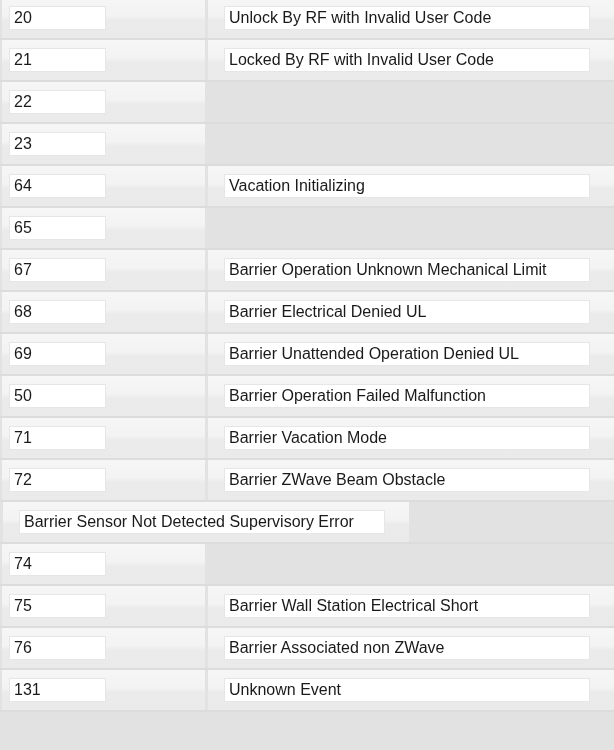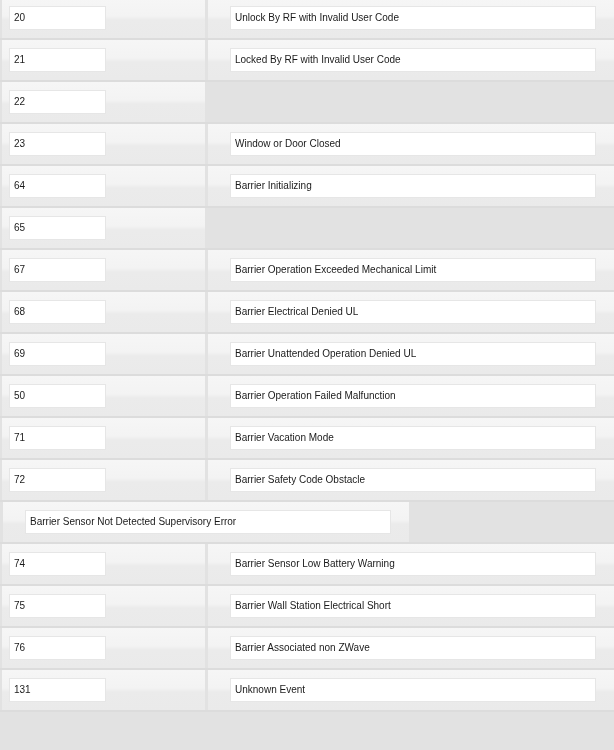--- a/index.html
+++ b/index.html
@@ -37,33 +37,33 @@
       margin-left: 3px;
     }
     .field {
       position: absolute;
       top: 8px;
       height: 24px;
       box-sizing: border-box;
       background: #ffffff;
       border: 1px solid #e6e6e6;
       font-family: "Liberation Sans", sans-serif;
-      font-size: 10px;
+      font-size: 16px;
       color: #1a1a1a;
       line-height: 22px;
       padding: 0 4px;
       white-space: nowrap;
       overflow: hidden;
     }
     .field-code {
       left: 7px;
       width: 97px;
     }
     .field-name {
-      left: 22px;
+      left: 16px;
       width: 366px;
     }
   </style>
 </head>
 <body>
 
 <div class="table">
   <div class="row">
     <div class="cell cell-code">
         <div class="field field-code">20</div>
@@ -82,43 +82,40 @@
   </div>
   <div class="row">
     <div class="cell cell-code">
         <div class="field field-code">22</div>
       </div>
   </div>
   <div class="row">
     <div class="cell cell-code">
         <div class="field field-code">23</div>
       </div>
-    <div class="cell cell-name">
-        <div class="field field-name">Window or Door Closed</div>
-      </div>
   </div>
   <div class="row">
     <div class="cell cell-code">
         <div class="field field-code">64</div>
       </div>
     <div class="cell cell-name">
-        <div class="field field-name">Barrier Initializing</div>
+        <div class="field field-name">Vacation Initializing</div>
       </div>
   </div>
   <div class="row">
     <div class="cell cell-code">
         <div class="field field-code">65</div>
       </div>
   </div>
   <div class="row">
     <div class="cell cell-code">
         <div class="field field-code">67</div>
       </div>
     <div class="cell cell-name">
-        <div class="field field-name">Barrier Operation Exceeded Mechanical Limit</div>
+        <div class="field field-name">Barrier Operation Unknown Mechanical Limit</div>
       </div>
   </div>
   <div class="row">
     <div class="cell cell-code">
         <div class="field field-code">68</div>
       </div>
     <div class="cell cell-name">
         <div class="field field-name">Barrier Electrical Denied UL</div>
       </div>
   </div>
@@ -144,34 +141,31 @@
       </div>
     <div class="cell cell-name">
         <div class="field field-name">Barrier Vacation Mode</div>
       </div>
   </div>
   <div class="row">
     <div class="cell cell-code">
         <div class="field field-code">72</div>
       </div>
     <div class="cell cell-name">
-        <div class="field field-name">Barrier Safety Code Obstacle</div>
+        <div class="field field-name">Barrier ZWave Beam Obstacle</div>
       </div>
   </div>
   <div class="row">
     <div class="cell cell-name">
         <div class="field field-name">Barrier Sensor Not Detected Supervisory Error</div>
       </div>
   </div>
   <div class="row">
     <div class="cell cell-code">
         <div class="field field-code">74</div>
-      </div>
-    <div class="cell cell-name">
-        <div class="field field-name">Barrier Sensor Low Battery Warning</div>
       </div>
   </div>
   <div class="row">
     <div class="cell cell-code">
         <div class="field field-code">75</div>
       </div>
     <div class="cell cell-name">
         <div class="field field-name">Barrier Wall Station Electrical Short</div>
       </div>
   </div>

